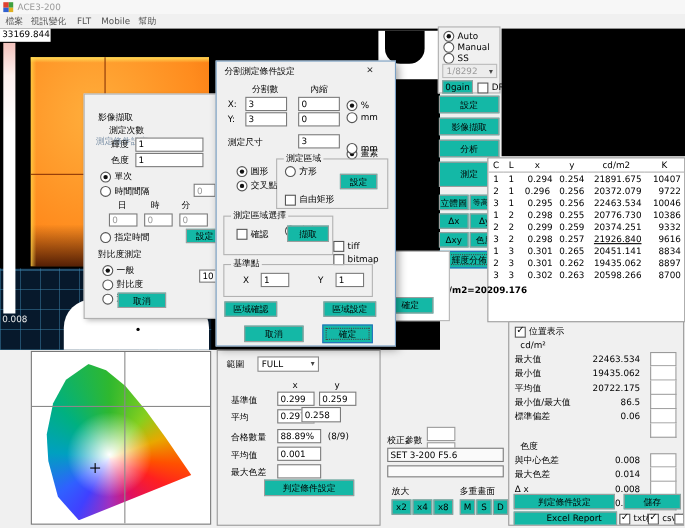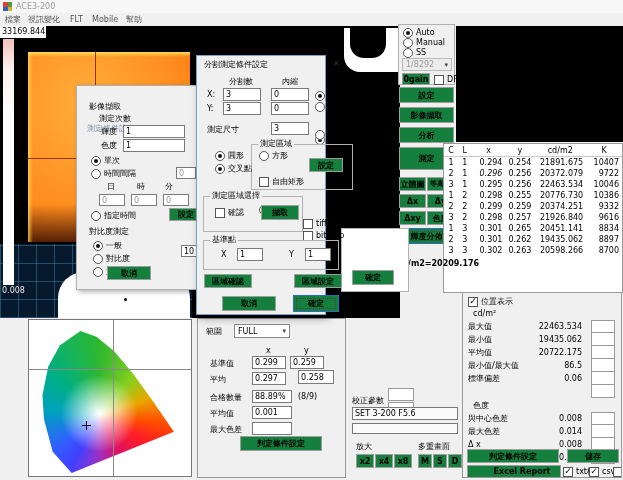--- a/index.html
+++ b/index.html
@@ -2,22 +2,22 @@
 <html><head>
 <meta charset="utf-8">
 <style>
   html,body{margin:0;padding:0;background:#c0c0c0;}
   .screen{position:relative;width:623px;height:480px;background:#f0f0f0;
     font-family:"DejaVu Sans",sans-serif;font-size:9px;color:#000;overflow:hidden;}
   .abs{position:absolute;}
   .lbl{position:absolute;font-size:8px;white-space:nowrap;line-height:10px;}
   .fld{position:absolute;background:#fff;border:1px solid #7a7a7a;font-size:8px;
     padding:0 2px;display:flex;align-items:center;box-sizing:border-box;overflow:hidden;}
-  .btn{position:absolute;background:#15803d;border:1px solid #9d9d9d;font-size:8px;
-    display:flex;align-items:center;justify-content:center;box-sizing:border-box;cursor:default;white-space:nowrap;font-weight:bold;}
+  .btn{position:absolute;background:#14b8a6;border:1px solid #9d9d9d;font-size:8px;
+    display:flex;align-items:center;justify-content:center;box-sizing:border-box;cursor:default;white-space:nowrap;}
   .btn.focus{border:1px solid #2a6dbd;outline:1px dotted #444;outline-offset:-4px;}
   .radio{display:inline-block;width:8px;height:8px;border:1px solid #555;border-radius:50%;
     background:#fff;margin-right:3px;position:relative;vertical-align:-1px;flex:0 0 auto;}
   .radio.on::after{content:"";position:absolute;left:2px;top:2px;width:4px;height:4px;border-radius:50%;background:#111;}
   .chk{display:inline-block;width:8px;height:8px;border:1px solid #555;background:#fff;
     margin-right:3px;position:relative;vertical-align:-1px;font-size:9px;line-height:7px;text-align:center;flex:0 0 auto;}
   .opt{position:absolute;font-size:8px;display:flex;align-items:center;white-space:nowrap;line-height:10px;}
   .grp{position:absolute;border:1px solid #b2b2b2;box-sizing:border-box;}
   .grp .cap{position:absolute;top:-6px;left:6px;background:#f0f0f0;padding:0 2px;font-size:8px;line-height:10px;}
   .dlg{position:absolute;background:#f0f0f0;box-sizing:border-box;}
@@ -131,21 +131,21 @@
         <span class="radio"></span>
         <span>對比度</span>
       </div>
     <div class="opt" style="left:16px;top:181px;">
         <span class="radio"></span>
         <span>透過率</span>
       </div>
     <div class="btn" style="left:30px;top:180px;width:44px;height:14px;">取消</div>
   </div>
 
-  <div class="dlg" style="left:196px;top:55px;width:130px;height:260px;border:1px solid #7aa0c4;z-index:7;box-shadow:3px 3px 8px rgba(0,0,0,.4);">
+  <div class="dlg" style="left:196px;top:55px;width:164px;height:260px;border:1px solid #7aa0c4;z-index:7;box-shadow:3px 3px 8px rgba(0,0,0,.4);">
     <span class="lbl" style="left:7px;top:4px;">分割測定條件設定</span>
     <span class="lbl" style="left:136px;top:3px;color:#333;">✕</span>
     <span class="lbl" style="left:32px;top:21px;">分割數</span>
     <span class="lbl" style="left:85px;top:21px;">內縮</span>
     <span class="lbl" style="left:10px;top:34px;">X:</span>
     <div class="fld" style="left:26px;top:32px;width:38px;height:13px;">3</div>
     <div class="fld" style="left:74px;top:32px;width:38px;height:13px;">0</div>
     <span class="lbl" style="left:10px;top:48px;">Y:</span>
     <div class="fld" style="left:26px;top:46px;width:38px;height:13px;">3</div>
     <div class="fld" style="left:74px;top:46px;width:38px;height:13px;">0</div>
@@ -287,21 +287,21 @@
             <td style="text-align: center;">1</td>
             <td style="text-align: center;">1</td>
             <td style="text-align: right;">0.294</td>
             <td style="text-align: right;">0.254</td>
             <td style="text-align: right;">21891.675</td>
             <td style="text-align: right;">10407</td>
           </tr>
           <tr>
             <td style="text-align: center;">2</td>
             <td style="text-align: center;">1</td>
-            <td style="text-align: right; font-style: italic;">0.296</td>
+            <td style="text-align: center;">0.296</td>
             <td style="text-align: right;">0.256</td>
             <td style="text-align: right;">20372.079</td>
             <td style="text-align: right;">9722</td>
           </tr>
           <tr>
             <td style="text-align: center;">3</td>
             <td style="text-align: center;">1</td>
             <td style="text-align: right;">0.295</td>
             <td style="text-align: right;">0.256</td>
             <td style="text-align: right;">22463.534</td>
@@ -321,21 +321,21 @@
             <td style="text-align: right;">0.299</td>
             <td style="text-align: right;">0.259</td>
             <td style="text-align: right;">20374.251</td>
             <td style="text-align: right;">9332</td>
           </tr>
           <tr>
             <td style="text-align: center;">3</td>
             <td style="text-align: center;">2</td>
             <td style="text-align: right;">0.298</td>
             <td style="text-align: right;">0.257</td>
-            <td style="text-align: right;">21926.840</td>
+            <td style="text-align: right; text-decoration: underline;">21926.840</td>
             <td style="text-align: right;">9616</td>
           </tr>
           <tr>
             <td style="text-align: center;">1</td>
             <td style="text-align: center;">3</td>
             <td style="text-align: right;">0.301</td>
             <td style="text-align: right;">0.265</td>
             <td style="text-align: right;">20451.141</td>
             <td style="text-align: right;">8834</td>
           </tr>
@@ -381,21 +381,21 @@
         <span>FULL</span>
         <span class="arr">▾</span>
       </div>
     <span class="lbl" style="left:68px;top:27px;">x</span>
     <span class="lbl" style="left:106px;top:27px;">y</span>
     <span class="lbl" style="left:12px;top:40px;">基準值</span>
     <div class="fld" style="left:54px;top:37px;width:34px;height:13px;">0.299</div>
     <div class="fld" style="left:92px;top:37px;width:34px;height:13px;">0.259</div>
     <span class="lbl" style="left:12px;top:56px;">平均</span>
     <div class="fld" style="left:54px;top:53px;width:34px;height:13px;">0.297</div>
-    <div class="fld" style="left:100px;top:51px;width:36px;height:14px;">0.258</div>
+    <div class="fld" style="left:76px;top:51px;width:36px;height:14px;">0.258</div>
     <span class="lbl" style="left:12px;top:74px;">合格數量</span>
     <div class="fld" style="left:54px;top:71px;width:40px;height:13px;">88.89%</div>
     <span class="lbl" style="left:100px;top:73px;">(8/9)</span>
     <span class="lbl" style="left:12px;top:90px;">平均值</span>
     <div class="fld" style="left:54px;top:87px;width:40px;height:13px;">0.001</div>
     <span class="lbl" style="left:12px;top:106px;">最大色差</span>
     <div class="fld" style="left:54px;top:103px;width:40px;height:13px;"></div>
     <div class="btn" style="left:42px;top:117px;width:82px;height:15px;">判定條件設定</div>
   </div>
   <div class="jbox" style="left:388px;top:388px;width:26px;height:13px;"></div>

